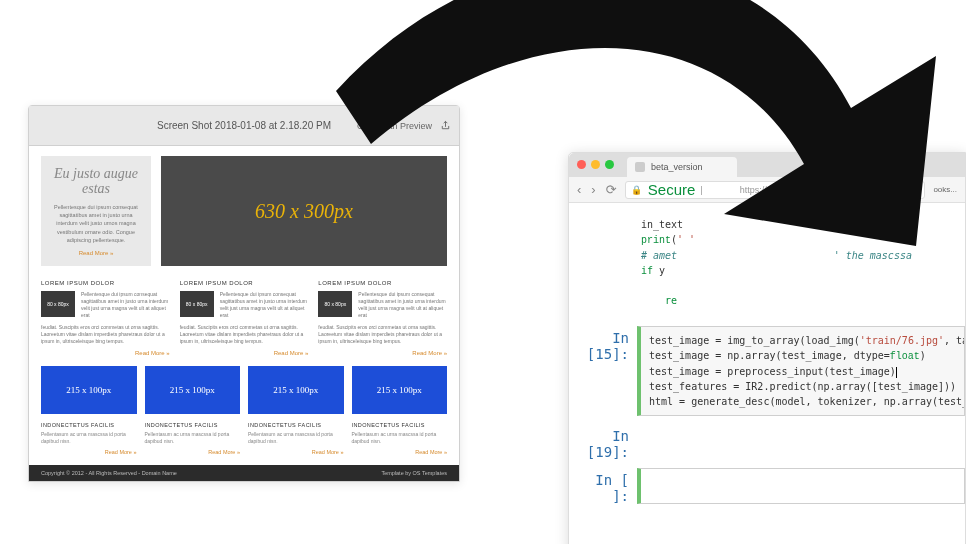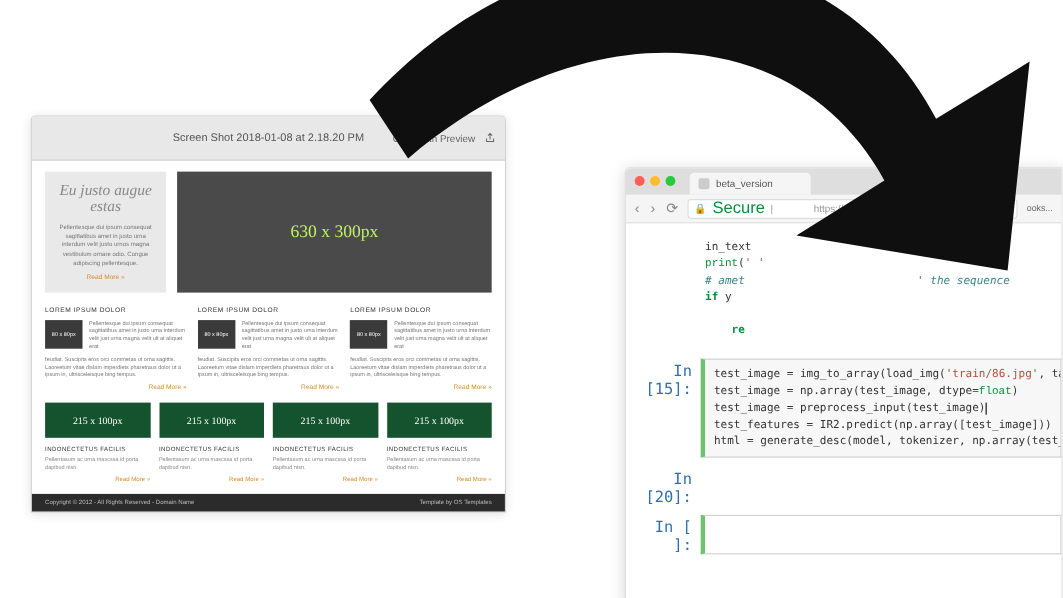--- a/index.html
+++ b/index.html
@@ -62,40 +62,40 @@
   }
 
   .tmpl-hero {
     display: flex; gap: 10px; padding: 10px 12px; text-align: center;
   }
   .hero-left { flex: 0 0 110px; background: #e9e9e9; padding: 10px; }
   .hero-left .hl-title { font-family: Georgia, serif; font-style: italic; font-size: 14px; color: #888; line-height: 1.1; margin-bottom: 6px; }
   .hero-left .hl-body { font-size: 5.5px; color: #777; line-height: 1.5; }
   .hero-left .readmore { font-size: 6px; color: #d68b2e; margin-top: 6px; display: block; }
   .hero-img {
-    flex: 1; background: #4a4a4a; color: #bef264; display: flex; align-items: center; justify-content: center;
-    font-family: Georgia, serif; font-size: 16px; min-height: 88px;
+    flex: 1; background: #4a4a4a; color: #eab308; display: flex; align-items: center; justify-content: center;
+    font-family: Georgia, serif; font-size: 20px; min-height: 88px; font-style: italic;
   }
 
   .tmpl-cols { display: flex; gap: 10px; padding: 4px 12px 10px; }
   .tmpl-col { flex: 1; }
   .tmpl-col .col-head { font-size: 6px; letter-spacing: .5px; color: #333; margin-bottom: 5px; }
   .col-row { display: flex; gap: 6px; }
   .col-thumb {
     width: 34px; height: 26px; background: #3a3a3a; color: #fff; font-size: 5px;
     display: flex; align-items: center; justify-content: center;
   }
   .col-text { font-size: 5px; color: #777; line-height: 1.4; flex: 1; }
   .col-body { font-size: 5px; color: #777; line-height: 1.4; margin-top: 5px; }
   .col-readmore { font-size: 6px; color: #d68b2e; margin-top: 5px; display: block; text-align: right; }
 
   .tmpl-row2 { display: flex; gap: 8px; padding: 0 12px 8px; }
   .tmpl-tile {
-    flex: 1; background: #14532d; color: #fff; font-family: Georgia, serif; font-size: 9px;
-    display: flex; align-items: center; justify-content: center; height: 32px;
+    flex: 1; background: #1d4ed8; color: #fff; font-family: Georgia, serif; font-size: 9px;
+    display: flex; align-items: center; justify-content: center; height: 48px;
   }
   .tmpl-row3 { display: flex; gap: 8px; padding: 0 12px 10px; }
   .tmpl-caption { flex: 1; }
   .tmpl-caption .cap-head { font-size: 5.5px; letter-spacing: .4px; color: #333; margin-bottom: 3px; }
   .tmpl-caption .cap-body { font-size: 5px; color: #888; line-height: 1.4; }
   .tmpl-caption .cap-more { font-size: 5.5px; color: #d68b2e; margin-top: 4px; display: block; text-align: right; }
 
   .tmpl-footer {
     background: #2b2b2b; color: #bbb; font-size: 5.5px;
     display: flex; justify-content: space-between; padding: 5px 12px;
@@ -148,21 +148,21 @@
   .nb-cell { display: flex; margin: 8px 0; }
   .nb-prompt {
     width: 58px; text-align: right; padding-right: 8px; color: #2f6fab; font-size: 14px;
     flex-shrink: 0; padding-top: 4px;
   }
   .nb-input {
     flex: 1; border: 1px solid #cfcfcf; border-left: 4px solid #6ec16e; background: #f7f7f7;
     padding: 6px 8px; white-space: pre; line-height: 1.5; overflow: hidden;
   }
   .nb-input.empty { min-height: 22px; background: #fff; border-left: 4px solid #6ec16e; }
-  .tk-kw { color: #0a8f3c; font-weight: bold; }
+  .tk-kw { color: #0a8f3c; font-weight: normal; }
   .tk-str { color: #b84c3e; }
   .tk-builtin { color: #0a8f3c; font-family: Liberation Mono, monospace; }
   .tk-comment { color: #3b8686; font-style: italic; }
   .tk-num { color: #0a8f3c; }
   .cursor { display:inline-block; width:1px; height:11px; background:#000; vertical-align:middle; }
 
   
   .big-arrow {
     position: absolute;
     left: 276px;
@@ -292,36 +292,36 @@
         <span style="color:#999;padding-left:32px;">https://</span><span>www.floydlabs.co</span>
       </span>
     </div>
     <span class="addr-right">ooks...</span>
   </div>
 
   <div class="nb-body">
 
     <div class="nb-frag"><span>in_text</span>
 <span class="tk-builtin">print</span>(<span class="tk-str">' '</span>
-<span class="tk-comment"># amet</span>                          <span class="tk-comment">' the sequence</span>
+<span class="tk-comment"># amet</span>                          <span class="tk-comment">' the mascssa</span>
 <span class="tk-kw">if</span> y
 
     <span class="tk-kw">re</span></div>
 
     <div class="nb-cell">
       <div class="nb-prompt">In [15]:</div>
-      <div class="nb-input">test_image = img_to_array(load_img(<span class="tk-str">'train/86.jpg'</span>, tar
+      <div class="nb-input">test_image = img_to_array(load_img(<span class="tk-str">'train/76.jpg'</span>, tar
 test_image = np.array(test_image, dtype=<span class="tk-builtin">float</span>)
 test_image = preprocess_input(test_image)<span class="cursor"></span>
 test_features = IR2.predict(np.array([test_image]))
 html = generate_desc(model, tokenizer, np.array(test_f</div>
     </div>
 
     <div class="nb-cell">
-      <div class="nb-prompt">In [20]:</div>
+      <div class="nb-prompt">In [19]:</div>
     </div>
 
     <div class="nb-cell">
       <div class="nb-prompt">In [ ]:</div>
       <div class="nb-input empty"></div>
     </div>
   </div>
 </div>
 
 <svg class="big-arrow" viewBox="0 0 690 380">

